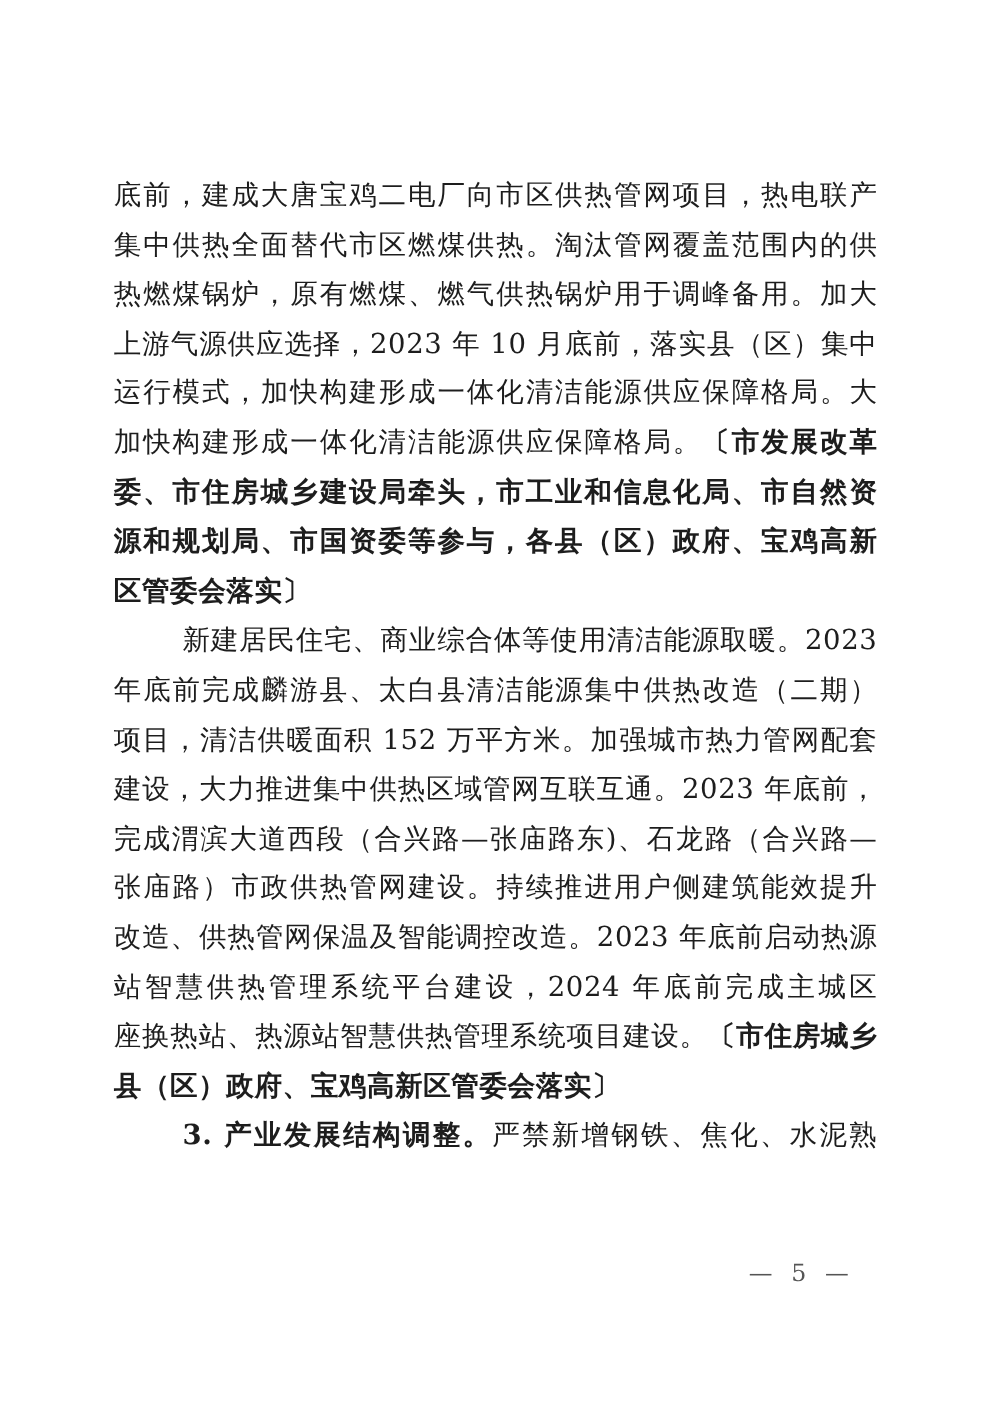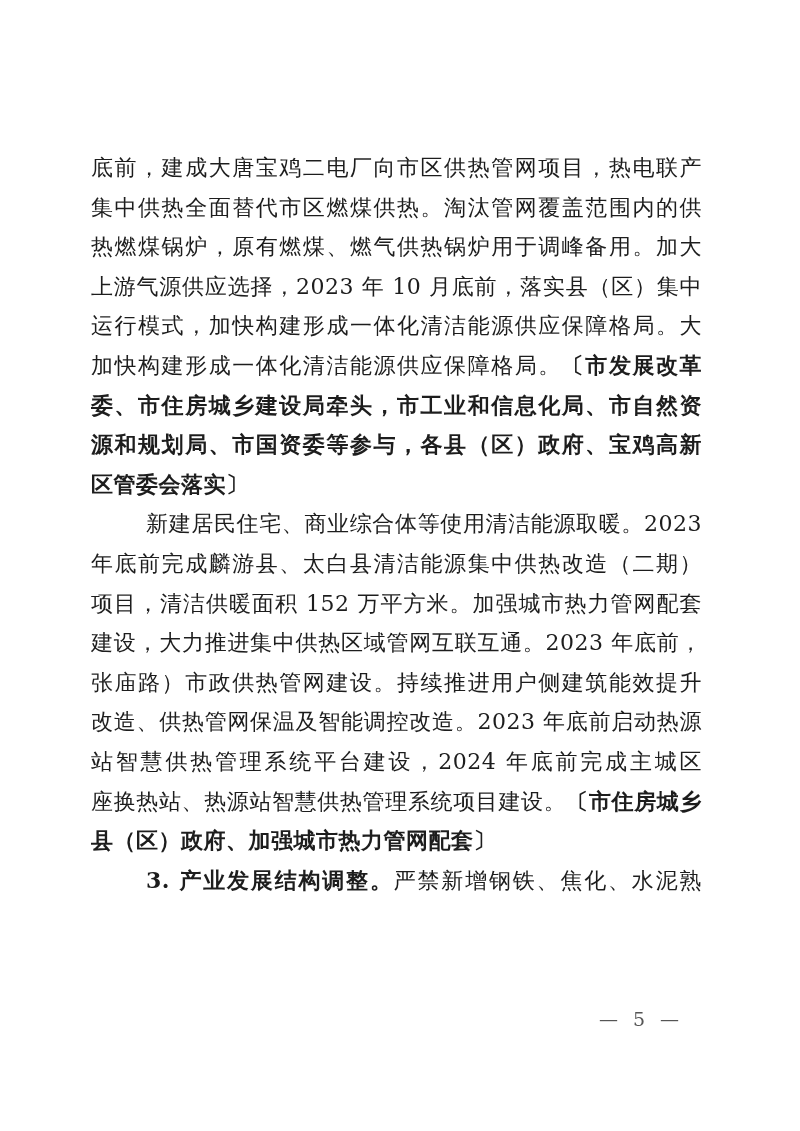--- a/index.html
+++ b/index.html
@@ -7,21 +7,21 @@
     width: 800px;
     height: 1131px;
     background: #ffffff;
     position: relative;
     overflow: hidden;
     font-family: "DejaVu Serif", serif;
   }
   .doc-body {
     position: absolute;
     left: 91px;
-    top: 148px;
+    top: 137px;
     width: 611px;
   }
   .line {
     height: 39.6px;
     line-height: 39.6px;
     font-size: 22px;
     color: #1d1d1d;
     text-align: justify;
     text-align-last: justify;
     overflow: hidden;
@@ -60,21 +60,22 @@
     <div class="line"><span>上游气源供应选择，2023 年 10 月底前，落实县（区）集中供</span></div>
     <div class="line"><span>运行模式，加快构建形成一体化清洁能源供应保障格局。大</span></div>
     <div class="line"><span>加快构建形成一体化清洁能源供应保障格局。</span><span class="b">〔市发展改革</span></div>
     <div class="line"><span class="b">委、市住房城乡建设局牵头，市工业和信息化局、市自然资</span></div>
     <div class="line"><span class="b">源和规划局、市国资委等参与，各县（区）政府、宝鸡高新</span></div>
     <div class="line noj"><span class="b">区管委会落实〕</span></div>
     <div class="line ind"><span>新建居民住宅、商业综合体等使用清洁能源取暖。2023</span></div>
     <div class="line"><span>年底前完成麟游县、太白县清洁能源集中供热改造（二期）</span></div>
     <div class="line"><span>项目，清洁供暖面积 152 万平方米。加强城市热力管网配套</span></div>
     <div class="line"><span>建设，大力推进集中供热区域管网互联互通。2023 年底前，</span></div>
+    <div class="line"><span>完成渭滨大道西段（合兴路—张庙路东)、石龙路（合兴路—</span></div>
     <div class="line"><span>张庙路）市政供热管网建设。持续推进用户侧建筑能效提升</span></div>
     <div class="line"><span>改造、供热管网保温及智能调控改造。2023 年底前启动热源</span></div>
     <div class="line"><span>站智慧供热管理系统平台建设，2024 年底前完成主城区 355</span></div>
     <div class="line"><span>座换热站、热源站智慧供热管理系统项目建设。</span><span class="b">〔市住房城乡</span></div>
-    <div class="line noj"><span class="b">县（区）政府、加强城市热力管网配套〕</span></div>
+    <div class="line noj"><span class="b">县（区）政府、宝鸡高新区管委会落实〕</span></div>
     <div class="line ind"><span class="b">3. 产业发展结构调整。</span><span>严禁新增钢铁、焦化、水泥熟</span></div>
   </div>
 
 <div class="page-number">— 5 —</div>
 
 </body></html>

